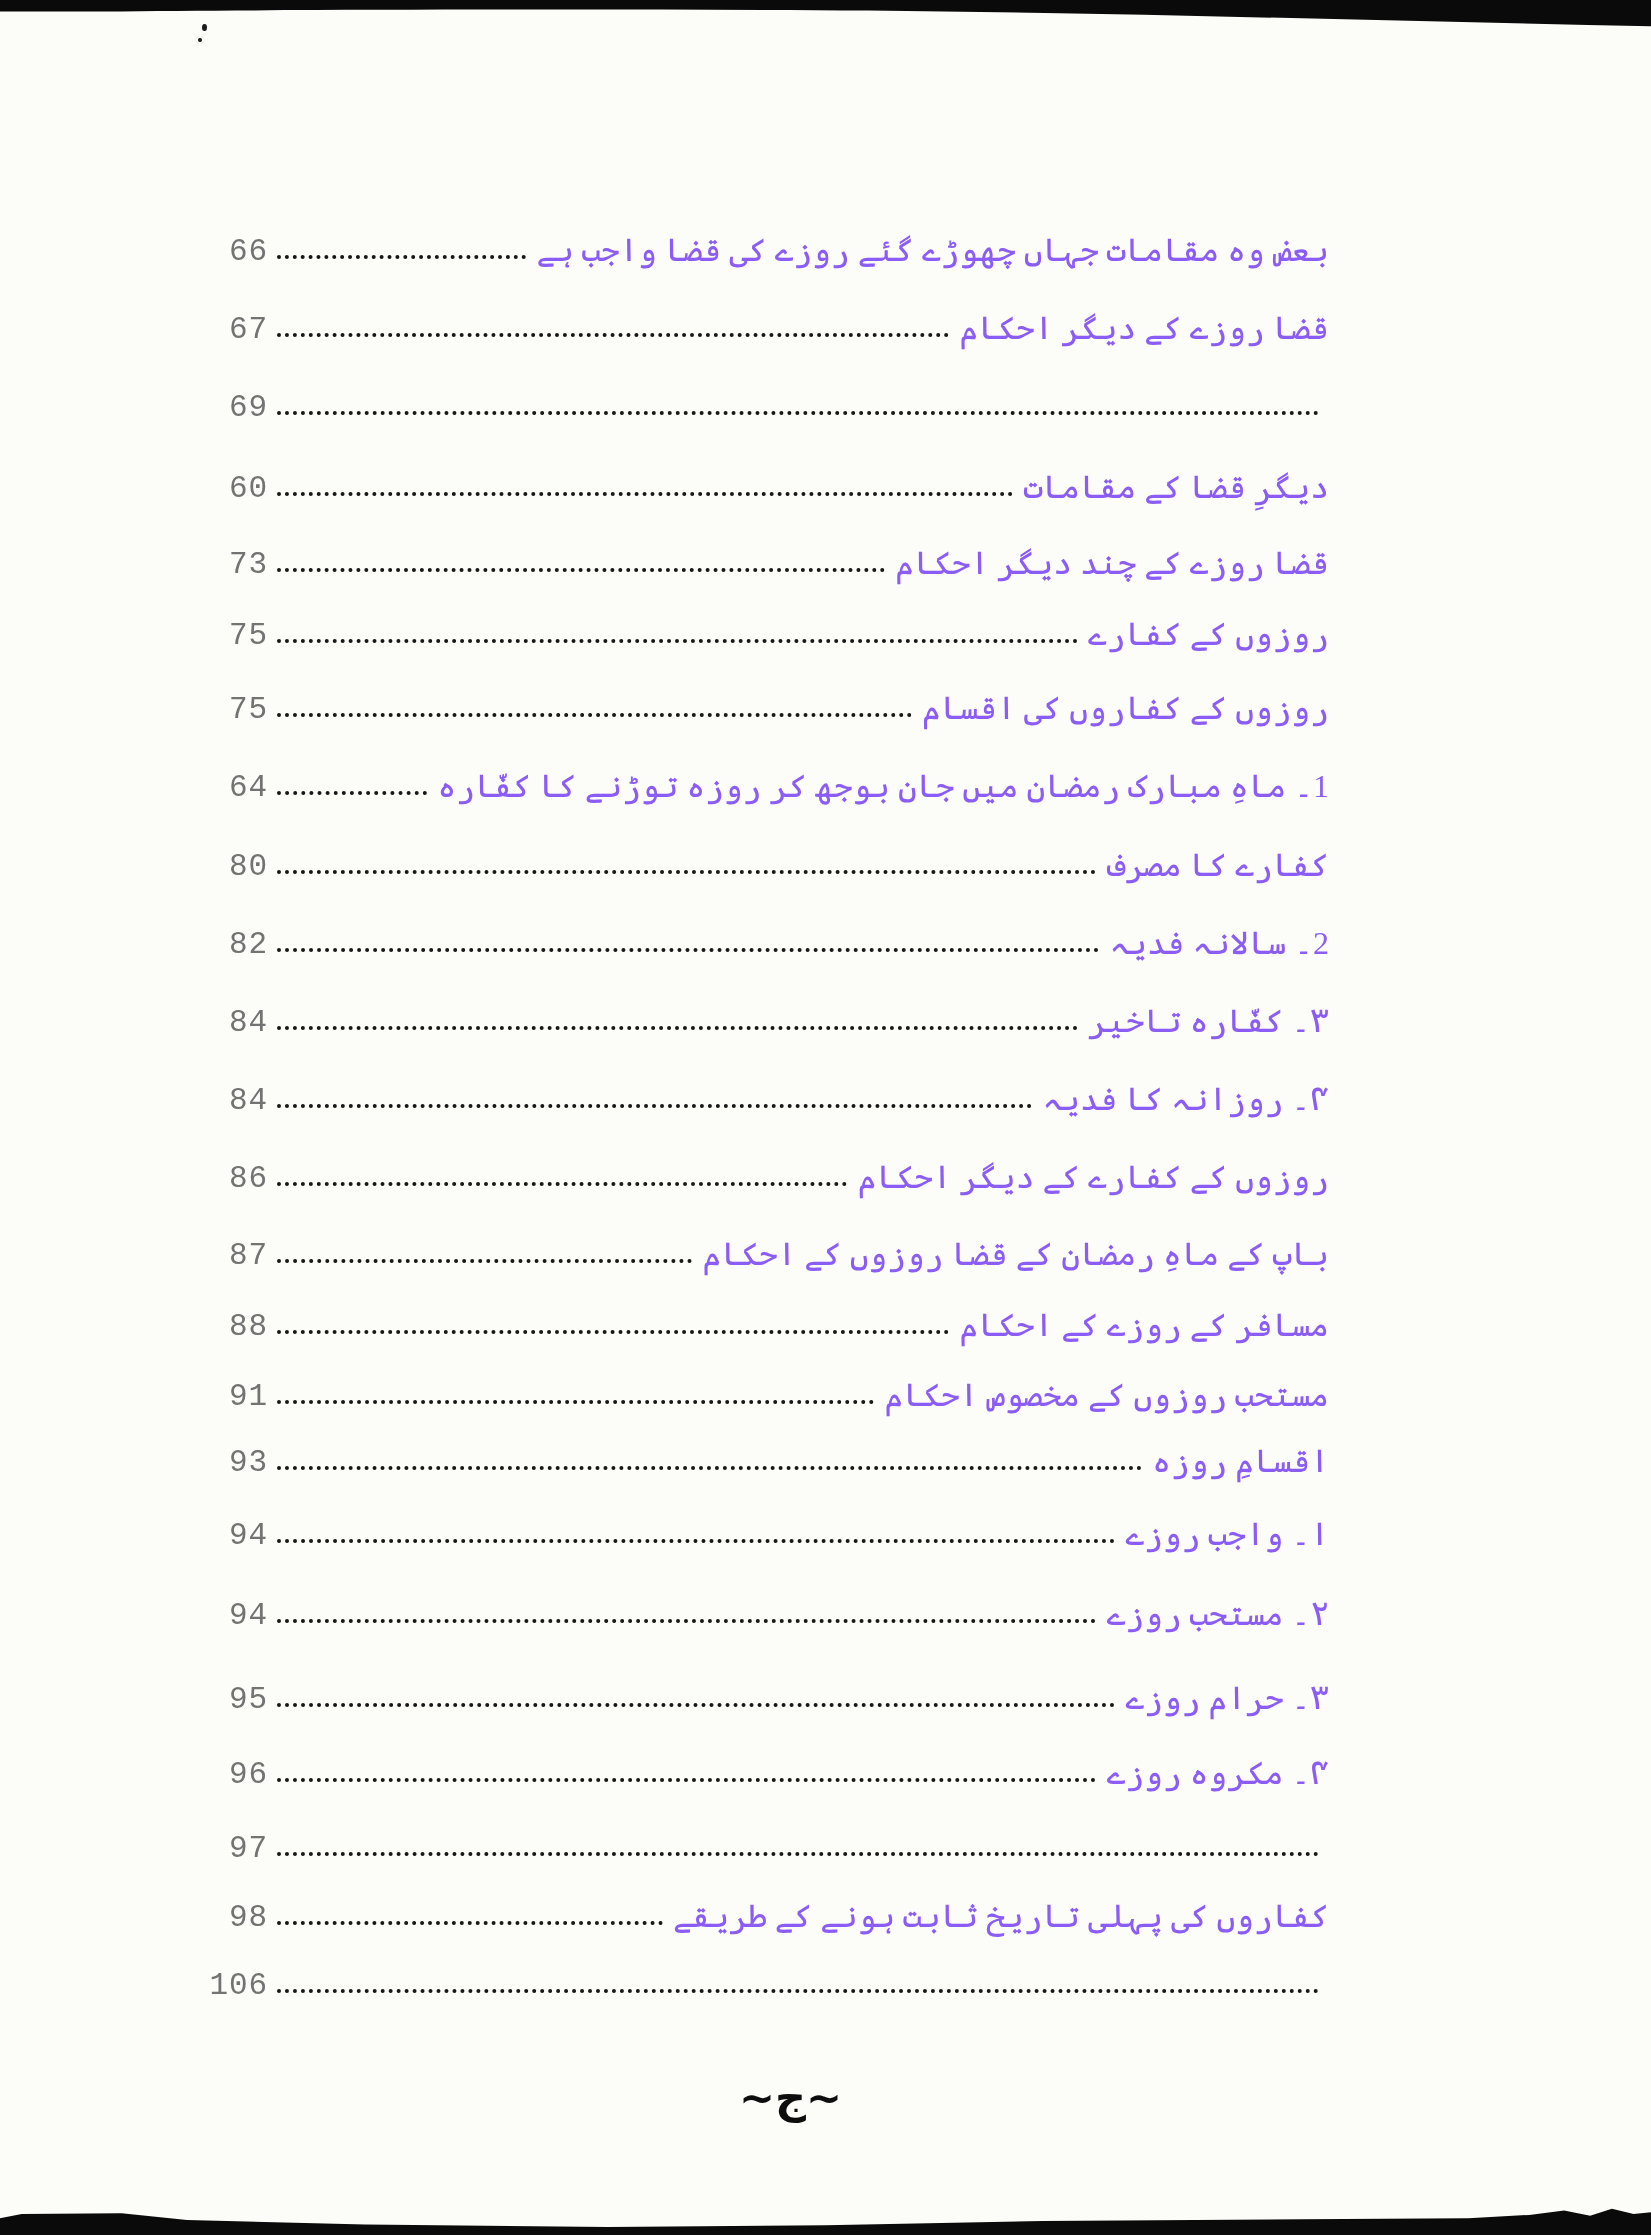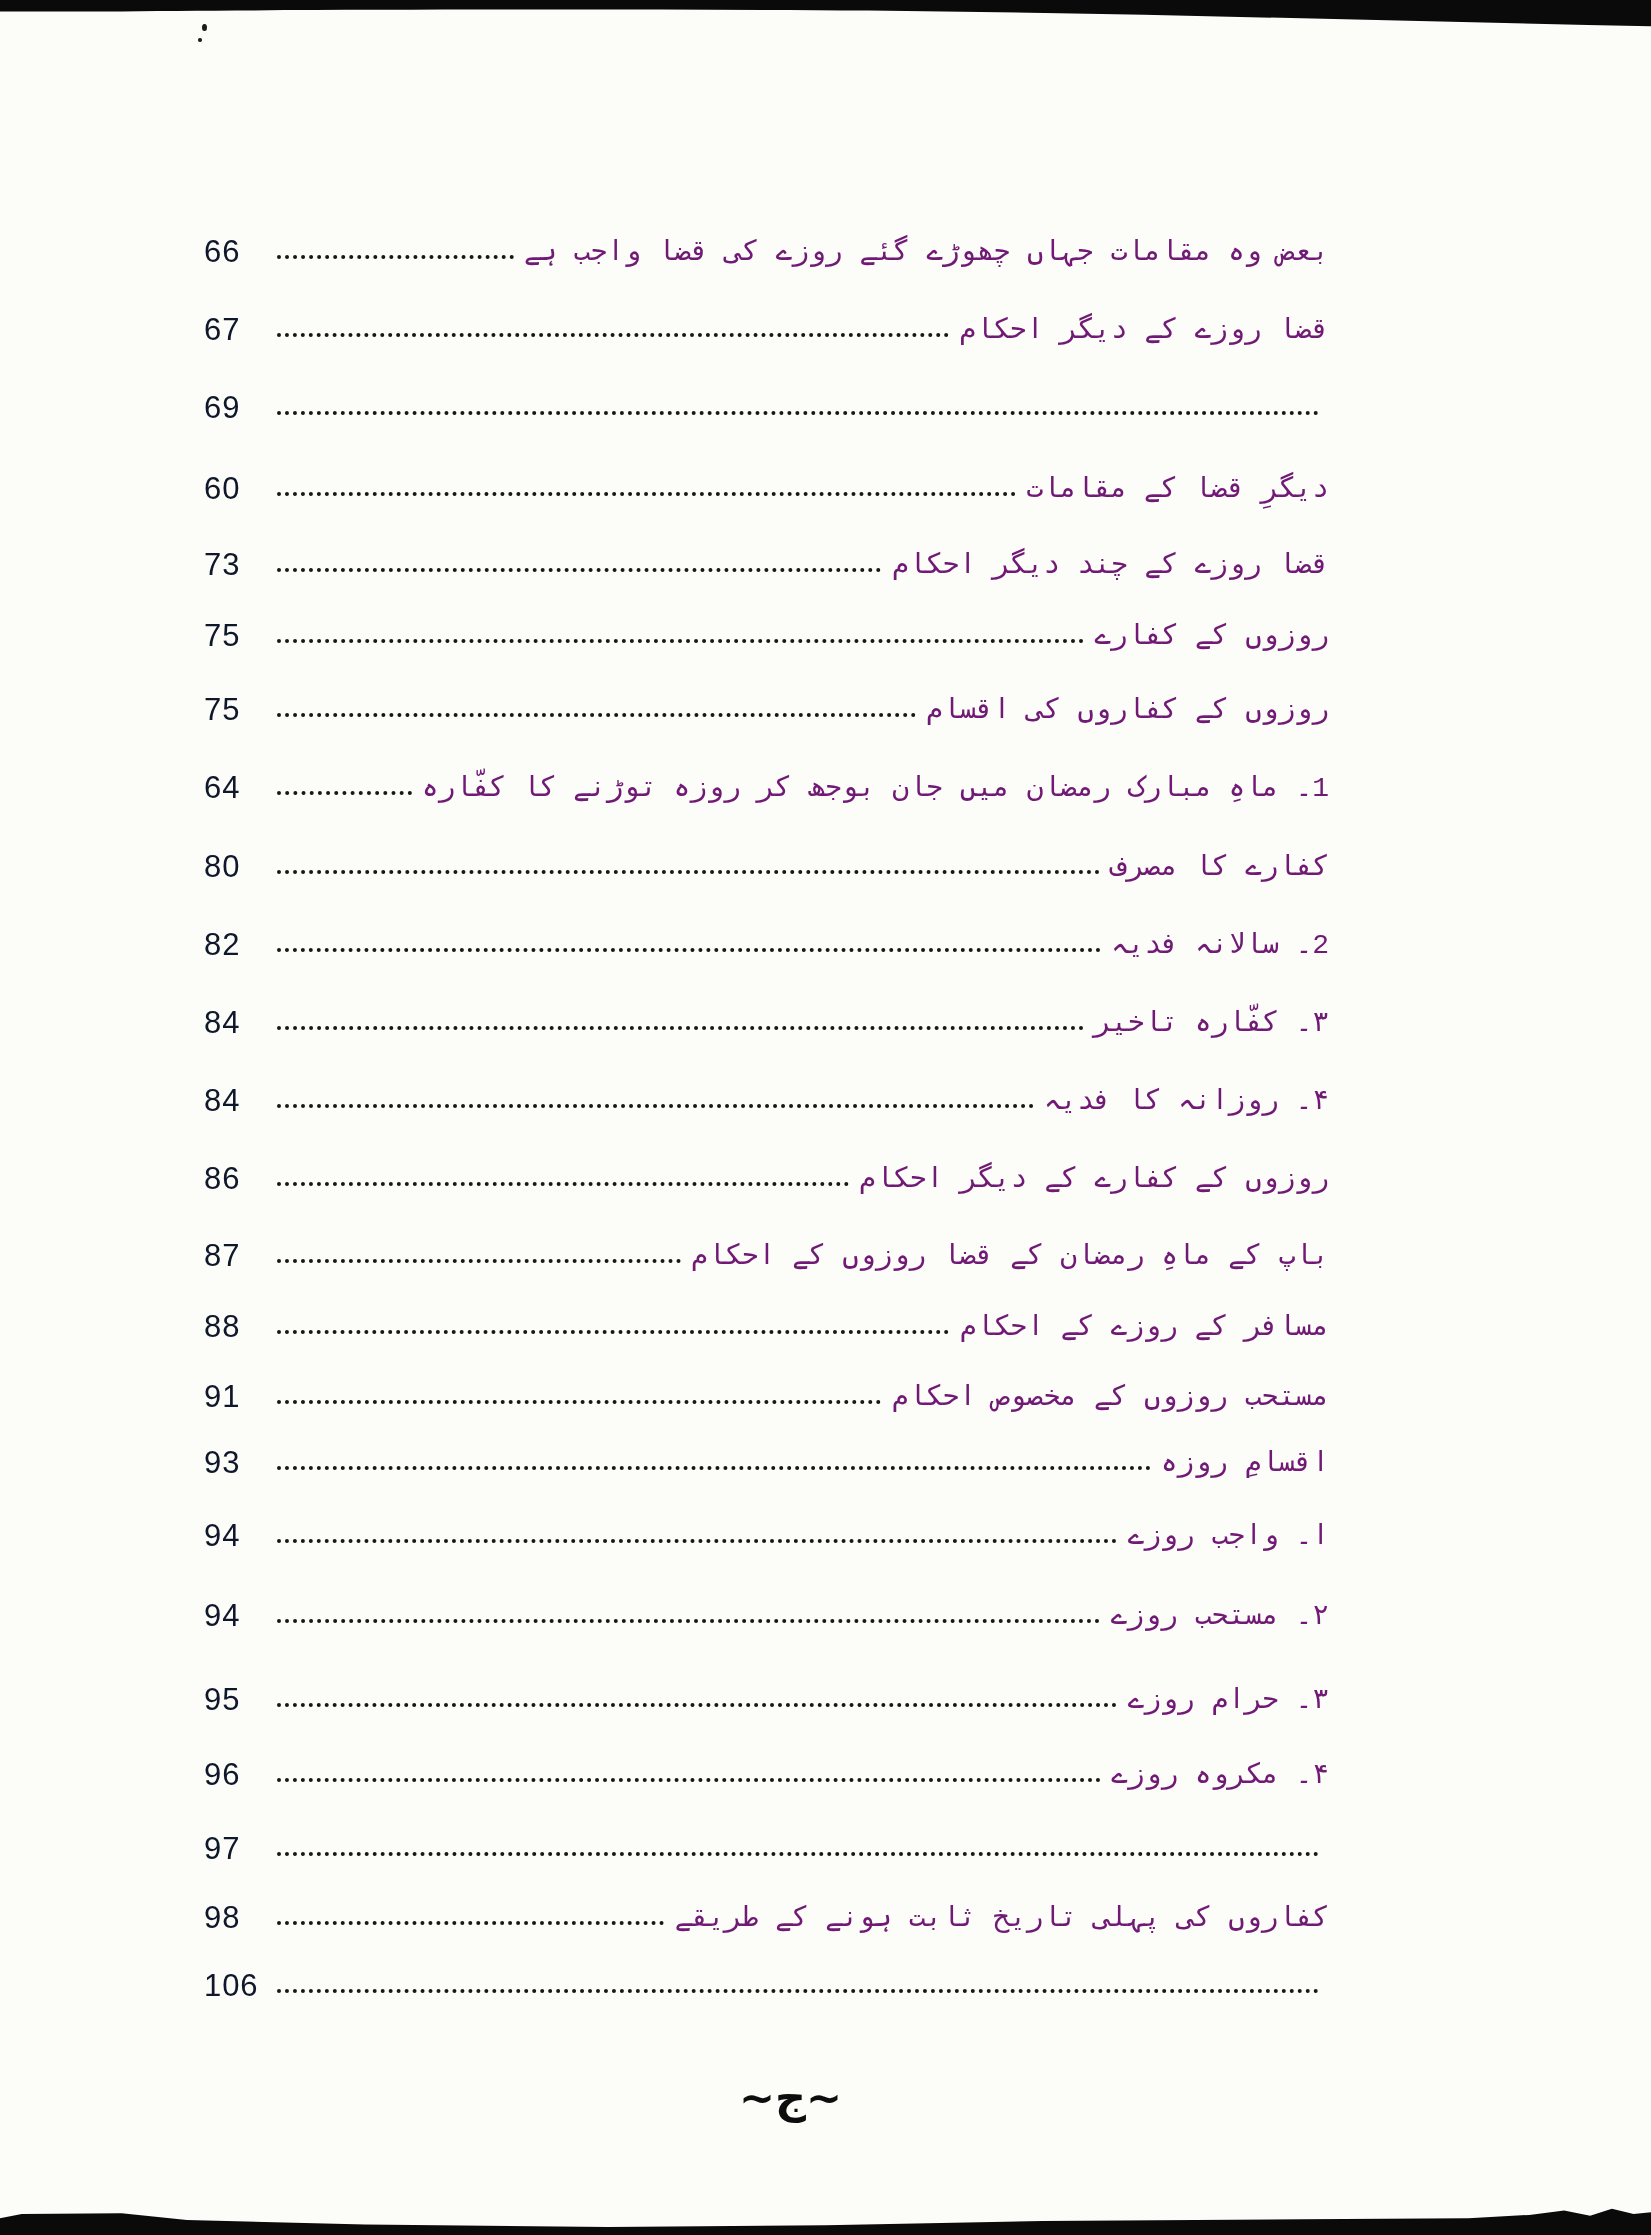--- a/index.html
+++ b/index.html
@@ -16,36 +16,36 @@
   .scan-edge.top{top:0;}
   .scan-edge.bottom{bottom:0;}
   .speck{position:absolute;background:#1c1c1c;border-radius:50%;}
   .speck.s1{left:202px;top:23.5px;width:5.2px;height:7.8px;}
   .speck.s2{left:198px;top:38px;width:3.5px;height:4.3px;}
   .toc-row{
     position:absolute;left:204px;right:322px;height:70px;
     display:flex;align-items:flex-end;
   }
   .page-num{
-    font-family:Liberation Sans, sans-serif;
+    font-family:Liberation Mono, monospace;
     font-size:31px;line-height:1;
-    min-width:64px;
-    letter-spacing:0.9px;color:#0f172a;
+    min-width:64px;text-align:right;
+    letter-spacing:0.9px;color:#737373;
     padding-bottom:1.7px;white-space:nowrap;
   }
   .leader{
     flex:1 1 auto;min-width:0;
     border-bottom:4.3px dotted #171717;
     margin:0 10.4px 10.4px 8.7px;
   }
   .entry-title{
     direction:rtl;unicode-bidi:isolate;
-    font-family:Liberation Mono, monospace;
-    font-size:28px;line-height:1.15;
-    color:#701a75;white-space:nowrap;
+    font-family:Liberation Serif, serif;
+    font-size:32px;line-height:1.15;
+    color:#8b5cf6;white-space:nowrap;
     padding-bottom:0px;
   }
   .page-marker{
     position:absolute;left:695px;top:2073px;width:191px;
     text-align:center;
     direction:rtl;
     font-family:"DejaVu Sans", sans-serif;
     font-size:43px;font-weight:bold;color:#0d0d0d;
   }
 </style>

